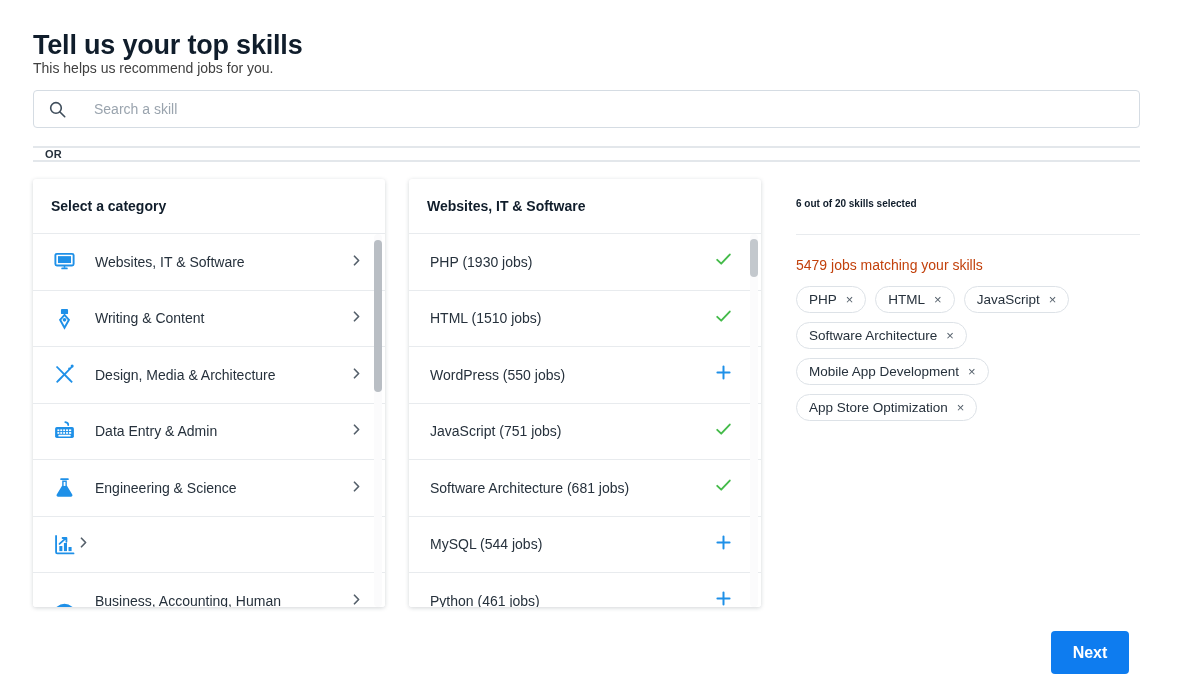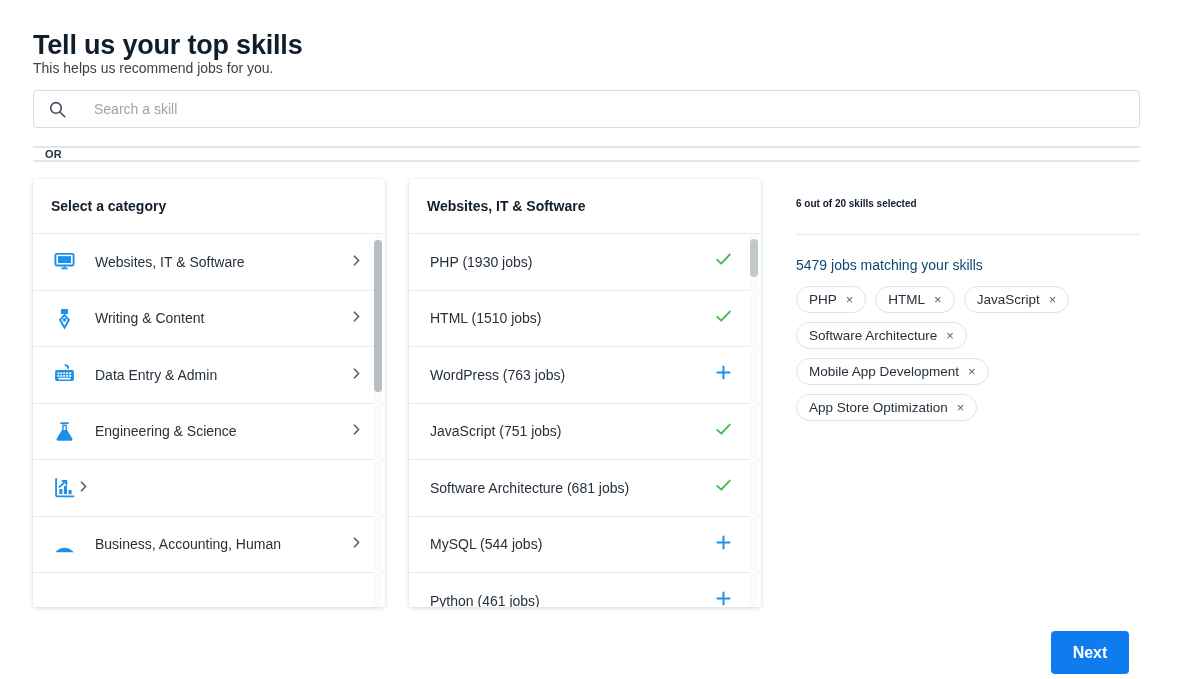--- a/index.html
+++ b/index.html
@@ -109,21 +109,21 @@
   #cat-thumb   { top: 6px;  height: 152px; }
   #skill-thumb { top: 5px;  height: 38px; background: #c3c8cd; }
 
   
   .right-panel { position: absolute; left: 796px; top: 179px; width: 344px; }
   .right-title {
     font-size: 10px; font-weight: bold; color: #101d2b;
     padding-top: 19px;
   }
   .right-rule { height: 1px; background: #e8ebee; margin-top: 25px; }
-  .right-count { font-size: 14px; color: #0c4a6e; margin-top: 22px; }
+  .right-count { font-size: 14px; color: #c2410c; margin-top: 22px; }
 
   .chips { margin-top: 13px; display: flex; flex-wrap: wrap; gap: 9px 9px; }
   .chip {
     display: inline-flex; align-items: center;
     height: 27px; padding: 0 12px;
     border: 1px solid #dde2e7; border-radius: 14px;
     font-size: 13.5px; color: #26313c; background: #fff;
     white-space: nowrap;
   }
   .chip .chip-x {
@@ -185,20 +185,34 @@
           </div>
           <div class="row">
             <span class="cat-icon">
               <svg viewBox="0 0 24 24" width="23" height="23">
                 <rect x="8.3" y="2.2" width="7.4" height="5.2" rx="1" fill="#1e90e8"></rect>
                 <path d="M12 8.2 L16.6 13.4 L12 21.6 L7.4 13.4 Z" fill="none" stroke="#1e90e8" stroke-width="2"></path>
                 <circle cx="12" cy="13.4" r="1.9" fill="#1e90e8"></circle>
               </svg>
             </span>
             <span class="row-label">Writing &amp; Content</span>
+            <span class="chev"><svg viewBox="0 0 16 16" width="13" height="13" fill="none" stroke="#55606b" stroke-width="2.1" stroke-linecap="round" stroke-linejoin="round">
+                <polyline points="5.5,2.8 10.6,8 5.5,13.2"></polyline>
+              </svg></span>
+          </div>
+          <div class="row">
+            <span class="cat-icon">
+              <svg viewBox="0 0 24 24" width="23" height="23">
+                <path d="M3 4.2 L16.6 18.2 L19.4 20.8 L20.6 19.5 L18 16.8 L4.4 3" fill="#1e90e8"></path>
+                <path d="M20.8 4.2 L7.2 18.2 L4.4 20.8 L3.2 19.5 L5.8 16.8 L19.4 3" fill="#1e90e8"></path>
+                <circle cx="20" cy="3.2" r="1.6" fill="#1e90e8"></circle>
+                <circle cx="17" cy="6" r="1.2" fill="#1e90e8"></circle>
+              </svg>
+            </span>
+            <span class="row-label">Design, Media &amp; Architecture</span>
             <span class="chev"><svg viewBox="0 0 16 16" width="13" height="13" fill="none" stroke="#55606b" stroke-width="2.1" stroke-linecap="round" stroke-linejoin="round">
                 <polyline points="5.5,2.8 10.6,8 5.5,13.2"></polyline>
               </svg></span>
           </div>
           <div class="row">
             <span class="cat-icon">
               <svg viewBox="0 0 24 24" width="23" height="23">
                 <path d="M12.8 2.2 q3.4 .4 3.1 3.2" fill="none" stroke="#1e90e8" stroke-width="1.8" stroke-linecap="round"></path>
                 <rect x="2.2" y="7.4" width="19.6" height="11.4" rx="1.8" fill="#1e90e8"></rect>
                 <g fill="#fff">
@@ -275,21 +289,21 @@
                 <polyline points="3.4,10.4 7.6,14.4 16.6,4.8"></polyline>
               </svg></span>
           </div>
           <div class="row skill-row">
             <span class="row-label">HTML (1510 jobs)</span>
             <span class="mark-check"><svg viewBox="0 0 20 20" width="19" height="19" fill="none" stroke="#44bb4a" stroke-width="2" stroke-linecap="round" stroke-linejoin="round">
                 <polyline points="3.4,10.4 7.6,14.4 16.6,4.8"></polyline>
               </svg></span>
           </div>
           <div class="row skill-row">
-            <span class="row-label">WordPress (763 jobs)</span>
+            <span class="row-label">WordPress (550 jobs)</span>
             <span class="mark-plus"><svg viewBox="0 0 20 20" width="19" height="19" fill="none" stroke="#1e90e8" stroke-width="2.1" stroke-linecap="round">
                 <line x1="10" y1="3.6" x2="10" y2="16.4"></line>
                 <line x1="3.6" y1="10" x2="16.4" y2="10"></line>
               </svg></span>
           </div>
           <div class="row skill-row">
             <span class="row-label">JavaScript (751 jobs)</span>
             <span class="mark-check"><svg viewBox="0 0 20 20" width="19" height="19" fill="none" stroke="#44bb4a" stroke-width="2" stroke-linecap="round" stroke-linejoin="round">
                 <polyline points="3.4,10.4 7.6,14.4 16.6,4.8"></polyline>
               </svg></span>

